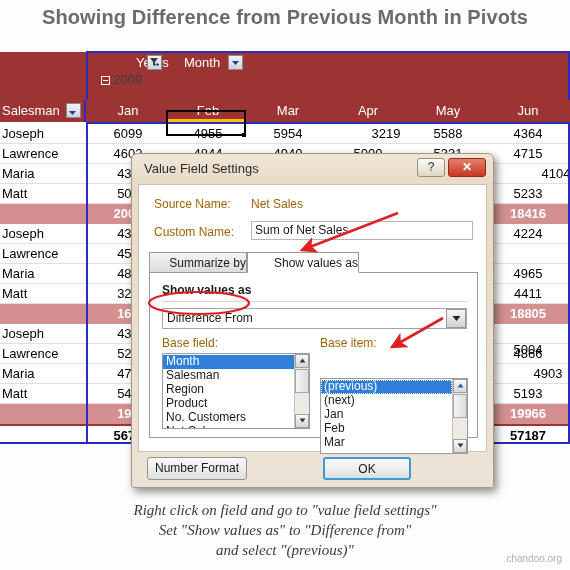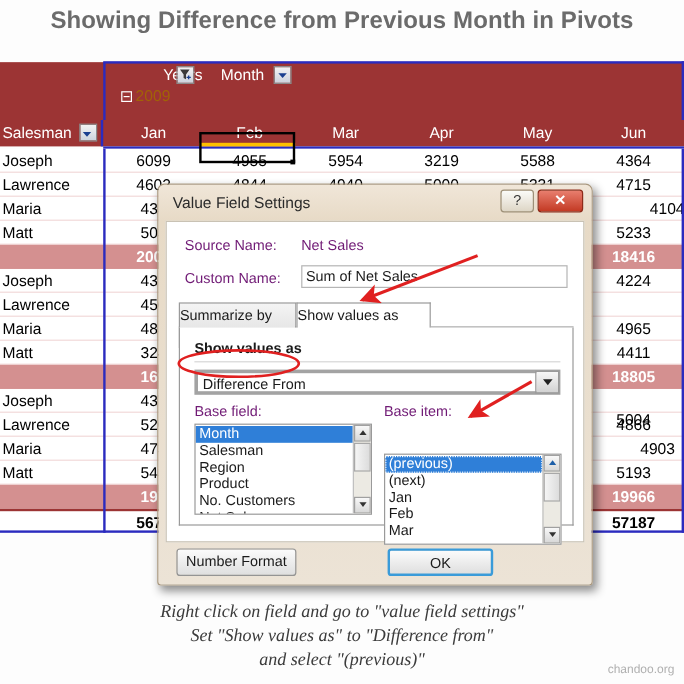--- a/index.html
+++ b/index.html
@@ -70,21 +70,21 @@
     position: absolute; top: 76px; left: 101px;
     width: 9px; height: 9px;
     border: 1px solid #ffffff;
     box-sizing: border-box;
     color: #ffffff;
     font-size: 8px; line-height: 6px; text-align: center;
   }
   #year-expand:after { content:""; position:absolute; left:1px; top:3px; width:5px; height:1px; background:#fff; }
   #year-value {
     position: absolute; top: 72px; left: 113px;
-    color: #a16207; font-size: 13px;
+    color: #404040; font-size: 13px;
   }
 
   
   #month-header-row {
     position: absolute; top: 100px; left: 0;
     width: 570px; height: 22px;
     background: #9c3434;
   }
   #salesman-cell {
     position: absolute; top: 100px; left: 0;
@@ -219,21 +219,21 @@
   #dlg-inner {
     position: absolute;
     top: 30px; left: 6px;
     width: 349px; height: 268px;
     background: #ffffff;
     border: 1px solid #c9c2b4;
     box-sizing: border-box;
   }
   .lbl {
     position: absolute;
-    font-size: 12px; color: #701a75;
+    font-size: 12px; color: #a16207;
     white-space: nowrap;
   }
   #src-label { top: 12px; left: 15px; }
   #src-value { top: 12px; left: 112px; }
   #cn-label  { top: 40px; left: 15px; }
   #cn-input {
     position: absolute; top: 36px; left: 112px;
     width: 222px; height: 19px;
     border: 1px solid #b5b5b5;
     background: #ffffff;
@@ -243,23 +243,23 @@
   }
 
   
   #tabstrip {
     position: absolute; top: 67px; left: 10px;
     width: 329px; height: 21px;
     border-bottom: 1px solid #9a9a9a;
     box-sizing: border-box;
   }
   .tab {
-    position: absolute; top: 0; height: 38px;
+    position: absolute; top: 0; height: 21px;
     font-size: 12px; color: #1a1a1a;
-    line-height: 20px; text-align: left;
+    line-height: 20px; text-align: right;
     box-sizing: border-box;
   }
   #tab-summarize {
     left: 0; width: 98px;
     background: linear-gradient(#f4f4f4,#dcdcdc);
     border: 1px solid #9a9a9a;
   }
   #tab-showvalues {
     left: 98px; width: 112px;
     background: #ffffff;
@@ -279,21 +279,21 @@
     position: absolute; top: 10px; left: 12px;
     font-size: 12px; font-weight: bold; color: #1a1a1a;
   }
   #svas-rule {
     position: absolute; top: 28px; left: 12px;
     width: 305px; height: 1px; background: #d6d6d6;
   }
   #svas-select {
     position: absolute; top: 35px; left: 12px;
     width: 305px; height: 21px;
-    border: 3px solid #a3a3a3;
+    border: 1px solid #a3a3a3;
     background: #ffffff;
     box-sizing: border-box;
     font-size: 12px; color: #1a1a1a;
     line-height: 19px; padding-left: 4px;
   }
   #svas-arrow {
     position: absolute; top: 36px; left: 296px;
     width: 20px; height: 19px;
     background: linear-gradient(#f7f7f7,#d2d2d2);
     border: 1px solid #9a9a9a;
@@ -434,21 +434,21 @@
       <div class="mh" style="left: 488px;">Jun</div>
     </div>
   <div class="pv-blueline-hdrbot"></div>
 
   <div id="pv-body">
       <div class="row" style="top: 0px; height: 20px;">
         <div class="rl" style="height: 20px; line-height: 20px;">Joseph</div>
         <div class="cell" style="left: 88px; height: 20px; line-height: 20px;">6099</div>
         <div class="cell" style="left: 168px; height: 20px; line-height: 20px;">4955</div>
         <div class="cell" style="left: 248px; height: 20px; line-height: 20px;">5954</div>
-        <div class="cell" style="left: 328px; height: 36px; line-height: 20px;">3219</div>
+        <div class="cell" style="left: 346px; height: 36px; line-height: 20px;">3219</div>
         <div class="cell" style="left: 408px; height: 20px; line-height: 20px;">5588</div>
         <div class="cell" style="left: 488px; height: 20px; line-height: 20px;">4364</div>
       </div>
       <div class="row" style="top: 20px; height: 20px;">
         <div class="rl" style="height: 20px; line-height: 20px;">Lawrence</div>
         <div class="cell" style="left: 88px; height: 20px; line-height: 20px;">4602</div>
         <div class="cell" style="left: 168px; height: 20px; line-height: 20px;">4844</div>
         <div class="cell" style="left: 248px; height: 20px; line-height: 20px;">4940</div>
         <div class="cell" style="left: 328px; height: 20px; line-height: 20px;">5000</div>
         <div class="cell" style="left: 408px; height: 20px; line-height: 20px;">5331</div>

